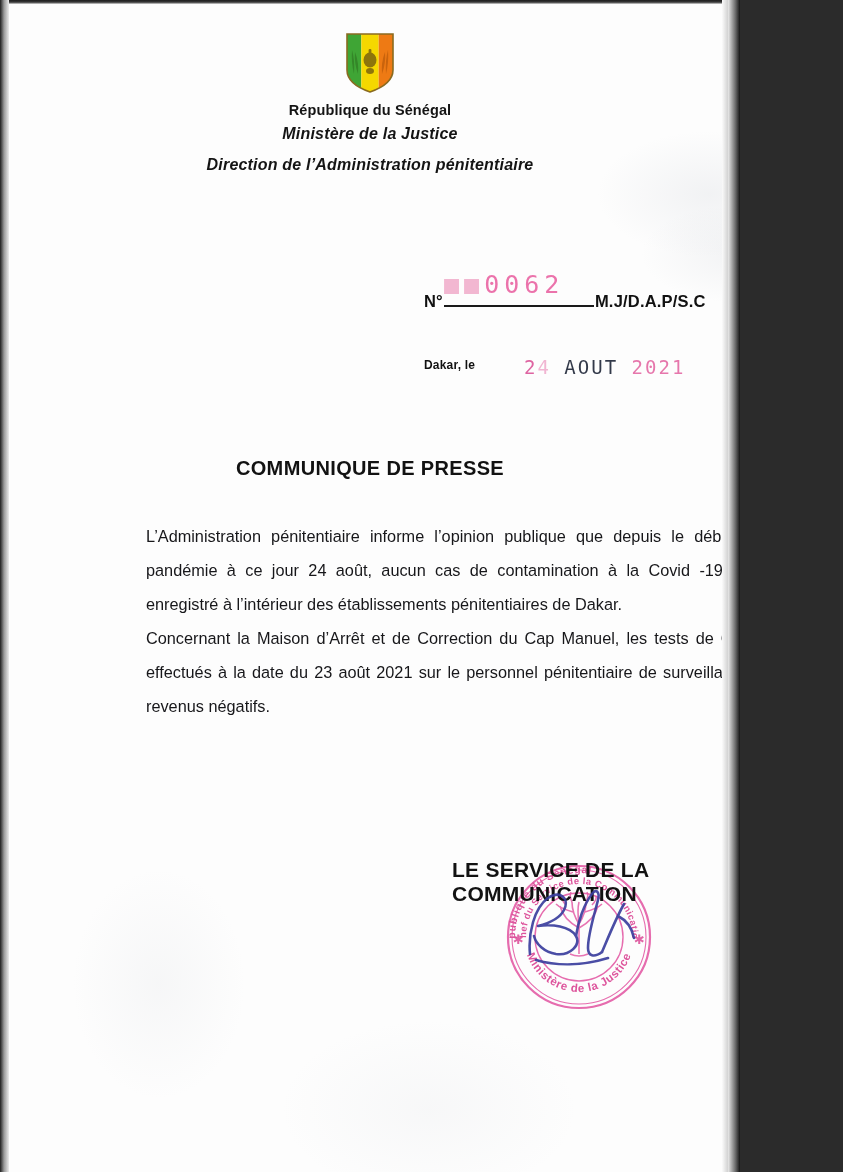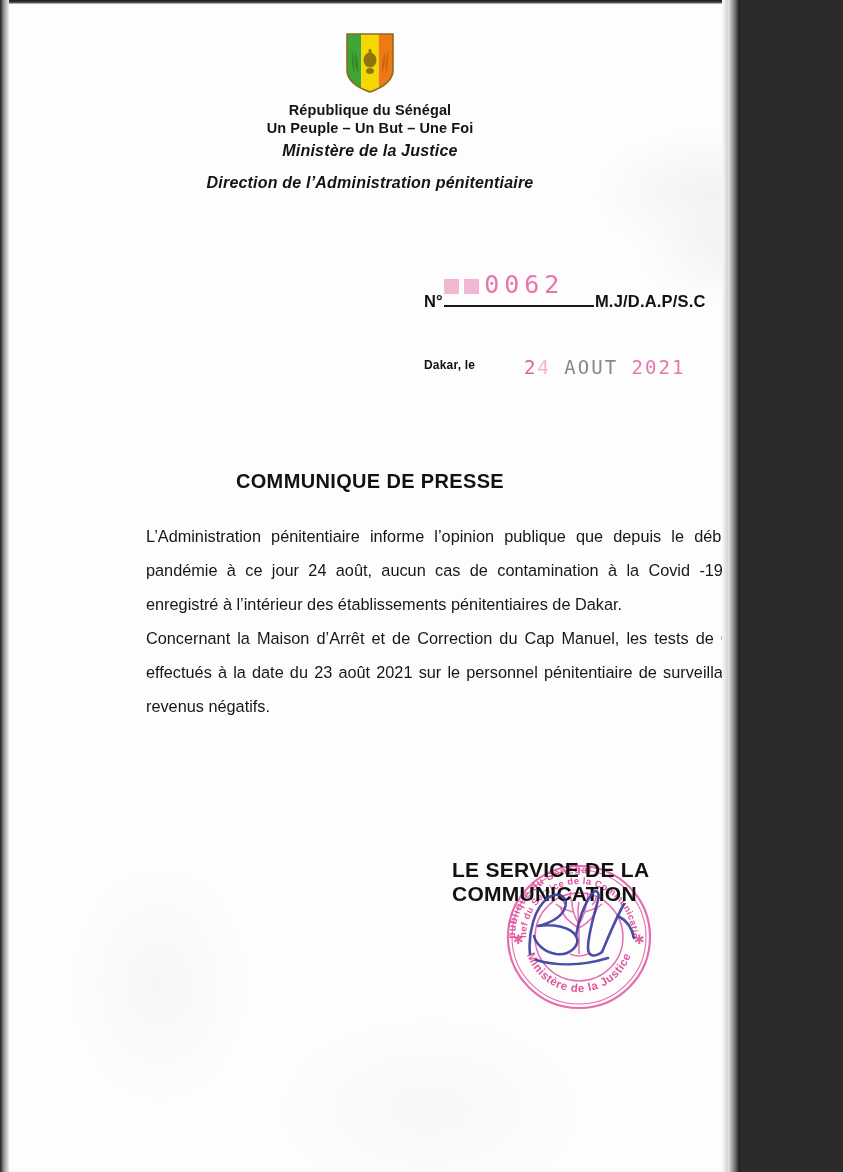--- a/index.html
+++ b/index.html
@@ -133,33 +133,32 @@
     top: 356px; left: 524px;
     font-family: "DejaVu Sans Mono", monospace;
     font-size: 19px;
     letter-spacing: 2px;
     color: #e77ab0;
     opacity: .85;
     white-space: nowrap;
   }
   .stamp-date .d1 { color: #d94a92; }
   .stamp-date .d2 { color: #efa9cb; }
-  .stamp-date .d3 { color: #737373; }
+  .stamp-date .d3 { color: #0f172a; }
   .stamp-date .d4 { color: #e2609e; margin-top: 44px; }
 
   
   .doc-title {
     position: absolute;
     top: 457px; left: 0; right: 0;
     text-align: center;
     font-size: 20px;
     font-weight: bold;
     letter-spacing: .35px;
     color: #121212;
-    margin-top: 13px;
   }
 
   
   .body-text {
     position: absolute;
     top: 519px;
     left: 101px;
     width: 640px;
     font-size: 16.3px;
     line-height: 34px;
@@ -235,21 +234,20 @@
           <path d="M11,20 q4,10 3,22 q-4,-11 -3,-22"></path>
         </g>
         <g opacity="0.5" fill="#a54d06">
           <path d="M44,18 q-3,10 -2,24 q3,-12 2,-24"></path>
           <path d="M41,20 q-4,10 -3,22 q4,-11 3,-22"></path>
         </g>
       </svg>
     </div>
 
     <div class="lh-line lh-1">République du Sénégal</div>
-    <div class="lh-line lh-2">Un Peuple – Un But – Une Foi</div>
     <div class="lh-line lh-3">Ministère de la Justice</div>
     <div class="lh-line lh-4">Direction de l’Administration pénitentiaire</div>
   </div>
 
   <div class="stamp-number">
     <span class="faint">■</span><span class="faint">■</span><span>0062</span>
   </div>
 
   <div class="refblock">
     <span class="ref-no">N°</span>

